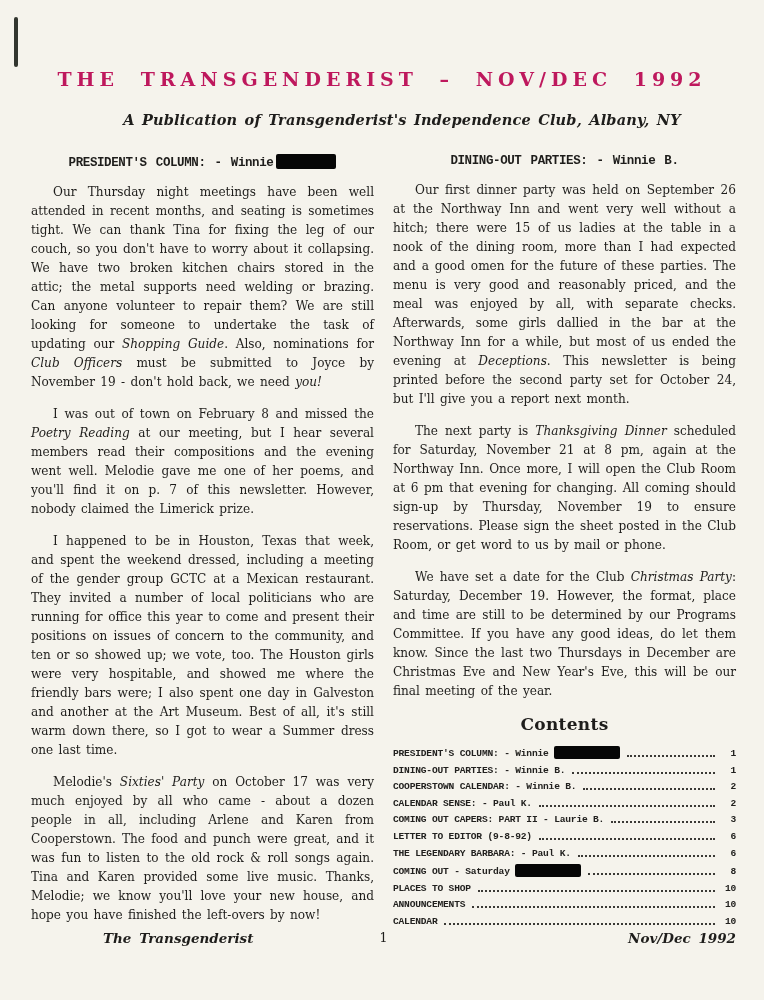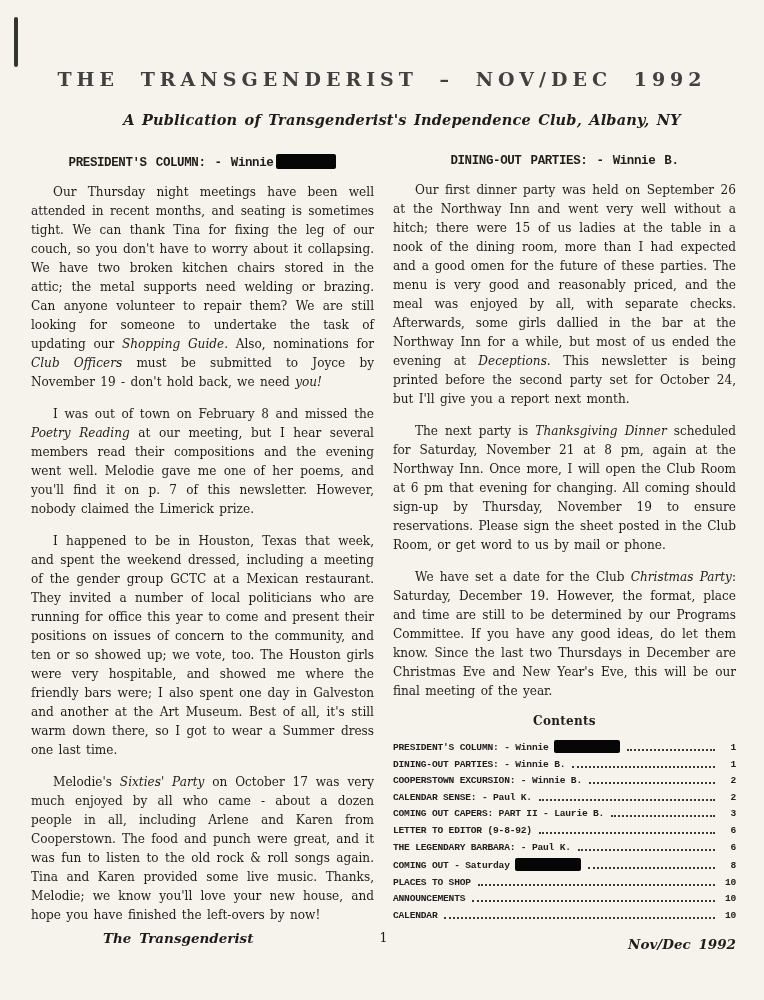--- a/index.html
+++ b/index.html
@@ -14,21 +14,21 @@
     box-sizing:border-box;
   }
   .scan-mark{
     position:absolute;left:14px;top:17px;width:4px;height:50px;
     background:#32362f;border-radius:2px;
   }
   .header{padding-top:68px;text-align:center;}
   .title{
     font-size:19px;font-weight:bold;
     letter-spacing:5px;word-spacing:10px;
-    color:#404040;
+    color:#be185d;
   }
   .subtitle{
     margin-top:21px;
     font-size:14.5px;font-weight:bold;font-style:italic;
     letter-spacing:.2px;word-spacing:2px;padding-left:40px;
   }
   .columns{
     display:grid;grid-template-columns:1fr 1fr;gap:19px;
     padding:26px 28px 0 31px;
   }
@@ -43,21 +43,21 @@
     text-align:justify;text-indent:22px;
     margin:0 0 13px;word-spacing:1.5px;
   }
   .it{font-style:italic;}
   .redact{
     display:inline-block;width:60px;height:15px;
     background:#060606;border-radius:2px;
     vertical-align:-3px;margin-left:3px;
   }
   .contents-heading{
-    text-align:center;font-weight:bold;font-size:12px;
+    text-align:center;font-weight:bold;font-size:17px;
     margin:12px 0 12px;letter-spacing:.3px;
   }
   .toc-row{
     display:flex;align-items:flex-end;
     font-family:"Liberation Mono",monospace;
     font-size:9.6px;font-weight:bold;letter-spacing:-.2px;
     margin-bottom:5.6px;color:#22211f;
   }
   .toc-label{white-space:nowrap;}
   .toc-redact{
@@ -68,21 +68,21 @@
     flex:1 1 auto;border-bottom:2px dotted #3a3935;
     margin:0 5px 2px 7px;min-width:10px;
   }
   .toc-page{flex:none;width:16px;text-align:right;}
   .footer{
     position:absolute;left:31px;right:28px;bottom:52px;height:18px;
     font-size:13.5px;font-weight:bold;
   }
   .footer-left{position:absolute;left:72px;font-style:italic;word-spacing:3px;}
   .footer-page{position:absolute;left:50%;transform:translateX(-50%);font-weight:normal;font-size:12.5px;}
-  .footer-right{position:absolute;right:0;font-style:italic;word-spacing:3px;margin-top:6px;}
+  .footer-right{position:absolute;right:0;font-style:italic;word-spacing:3px;}
 </style>
 </head>
 <body>
 
 <div class="page">
 
   <div class="scan-mark"></div>
 
   <div class="header">
     <div class="title">THE TRANSGENDERIST – NOV/DEC 1992</div>
@@ -112,21 +112,21 @@
             <span class="toc-redact"></span>
             <span class="toc-leader"></span>
             <span class="toc-page">1</span>
           </div>
           <div class="toc-row">
             <span class="toc-label">DINING-OUT PARTIES: - Winnie B.</span>
             <span class="toc-leader"></span>
             <span class="toc-page">1</span>
           </div>
           <div class="toc-row">
-            <span class="toc-label">COOPERSTOWN EXCURSION: - Winnie B.</span>
+            <span class="toc-label">COOPERSTOWN CALENDAR: - Winnie B.</span>
             <span class="toc-leader"></span>
             <span class="toc-page">2</span>
           </div>
           <div class="toc-row">
             <span class="toc-label">CALENDAR SENSE: - Paul K.</span>
             <span class="toc-leader"></span>
             <span class="toc-page">2</span>
           </div>
           <div class="toc-row">
             <span class="toc-label">COMING OUT CAPERS: PART II - Laurie B.</span>

